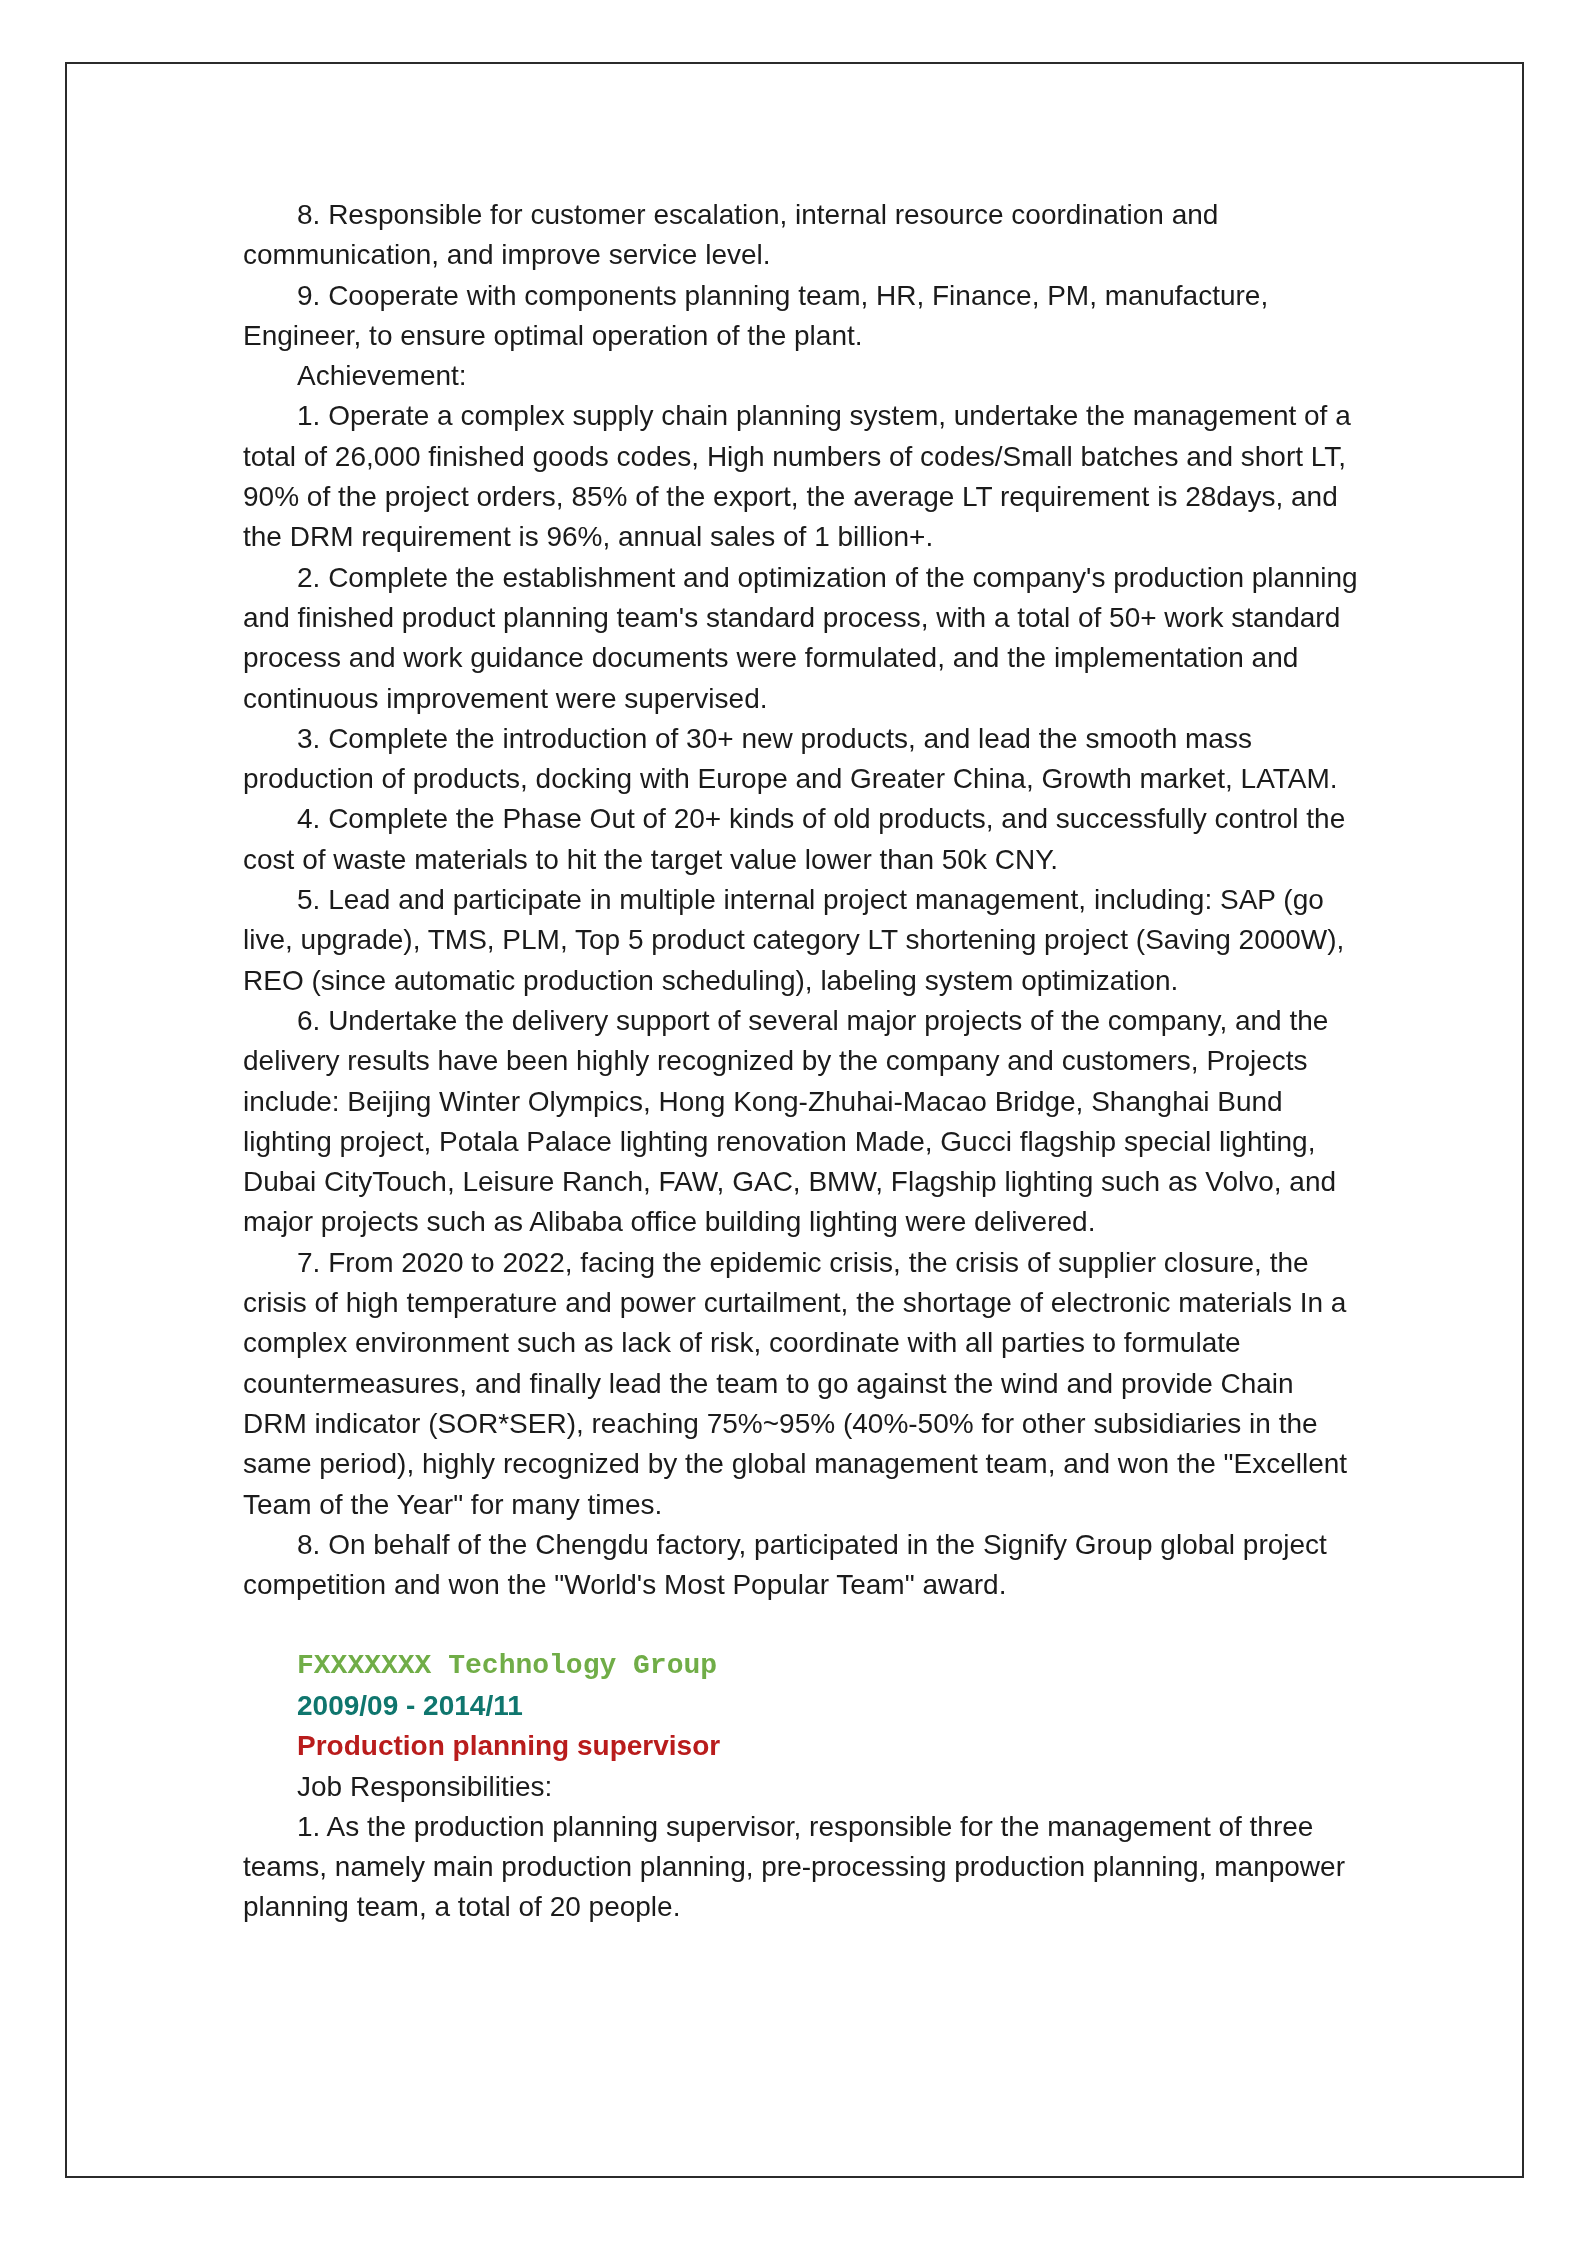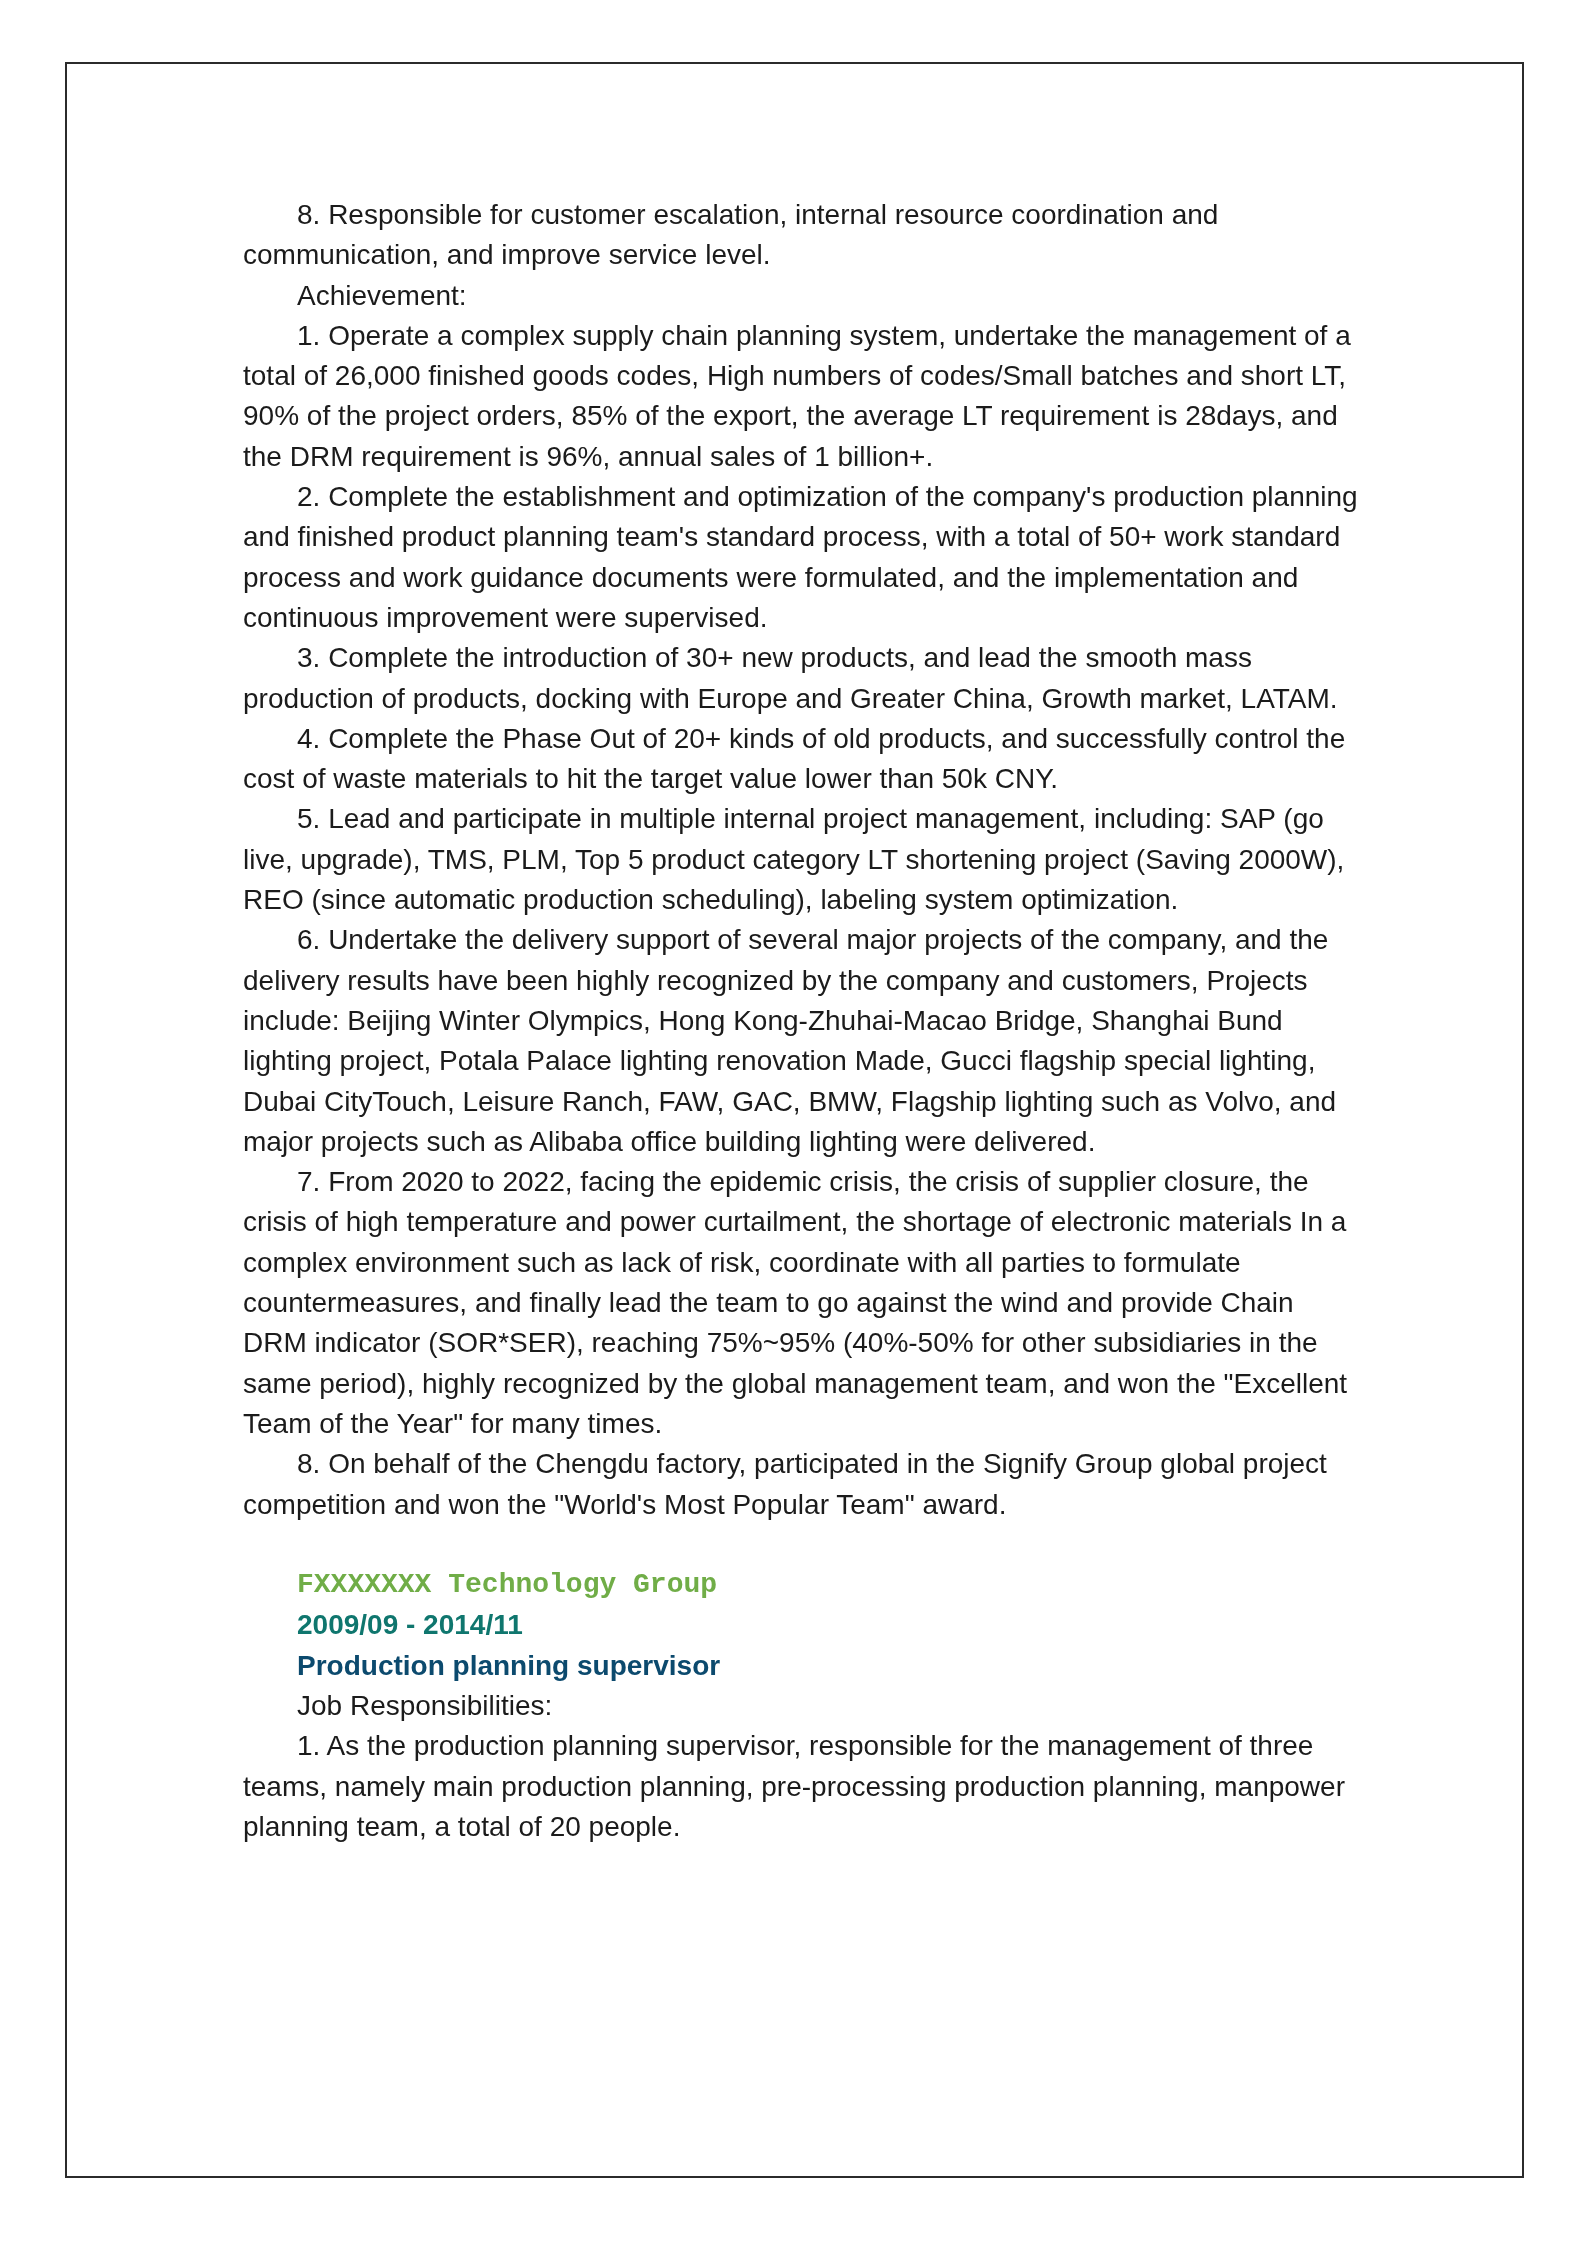--- a/index.html
+++ b/index.html
@@ -46,29 +46,30 @@
     height: 40.3px;
   }
 </style>
 </head>
 <body>
 
 <div class="page">
   <div class="frame"></div>
   <div class="content">
       <p class="body">8. Responsible for customer escalation, internal resource coordination and communication, and improve service level.</p>
+      <p class="body">9. Cooperate with components planning team, HR, Finance, PM, manufacture, Engineer, to ensure optimal operation of the plant.</p>
       <p class="body">Achievement:</p>
       <p class="body">1. Operate a complex supply chain planning system, undertake the management of a total of 26,000 finished goods codes, High numbers of codes/Small batches and short LT, 90% of the project orders, 85% of the export, the average LT requirement is 28days, and the DRM requirement is 96%, annual sales of 1 billion+.</p>
       <p class="body">2. Complete the establishment and optimization of the company's production planning and finished product planning team's standard process, with a total of 50+ work standard process and work guidance documents were formulated, and the implementation and continuous improvement were supervised.</p>
       <p class="body">3. Complete the introduction of 30+ new products, and lead the smooth mass production of products, docking with Europe and Greater China, Growth market, LATAM.</p>
       <p class="body">4. Complete the Phase Out of 20+ kinds of old products, and successfully control the cost of waste materials to hit the target value lower than 50k CNY.</p>
       <p class="body">5. Lead and participate in multiple internal project management, including: SAP (go live, upgrade), TMS, PLM, Top 5 product category LT shortening project (Saving 2000W), REO (since automatic production scheduling), labeling system optimization.</p>
       <p class="body">6. Undertake the delivery support of several major projects of the company, and the delivery results have been highly recognized by the company and customers, Projects include: Beijing Winter Olympics, Hong Kong-Zhuhai-Macao Bridge, Shanghai Bund lighting project, Potala Palace lighting renovation Made, Gucci flagship special lighting, Dubai CityTouch, Leisure Ranch, FAW, GAC, BMW, Flagship lighting such as Volvo, and major projects such as Alibaba office building lighting were delivered.</p>
       <p class="body">7. From 2020 to 2022, facing the epidemic crisis, the crisis of supplier closure, the crisis of high temperature and power curtailment, the shortage of electronic materials In a complex environment such as lack of risk, coordinate with all parties to formulate countermeasures, and finally lead the team to go against the wind and provide Chain DRM indicator (SOR*SER), reaching 75%~95% (40%-50% for other subsidiaries in the same period), highly recognized by the global management team, and won the "Excellent Team of the Year" for many times.</p>
       <p class="body">8. On behalf of the Chengdu factory, participated in the Signify Group global project competition and won the "World's Most Popular Team" award.</p>
       <p class="spacer"></p>
       <p class="heading" style="color: rgb(112, 173, 71); font-family: Liberation Mono, monospace;">FXXXXXXX Technology Group</p>
       <p class="heading" style="color: #0f766e;">2009/09 - 2014/11</p>
-      <p class="heading" style="color: #0c4a6e;">Production planning supervisor</p>
+      <p class="heading" style="color: #b91c1c;">Production planning supervisor</p>
       <p class="body">Job Responsibilities:</p>
       <p class="body">1. As the production planning supervisor, responsible for the management of three teams, namely main production planning, pre-processing production planning, manpower planning team, a total of 20 people.</p>
     </div>
 </div>
 
 </body></html>

